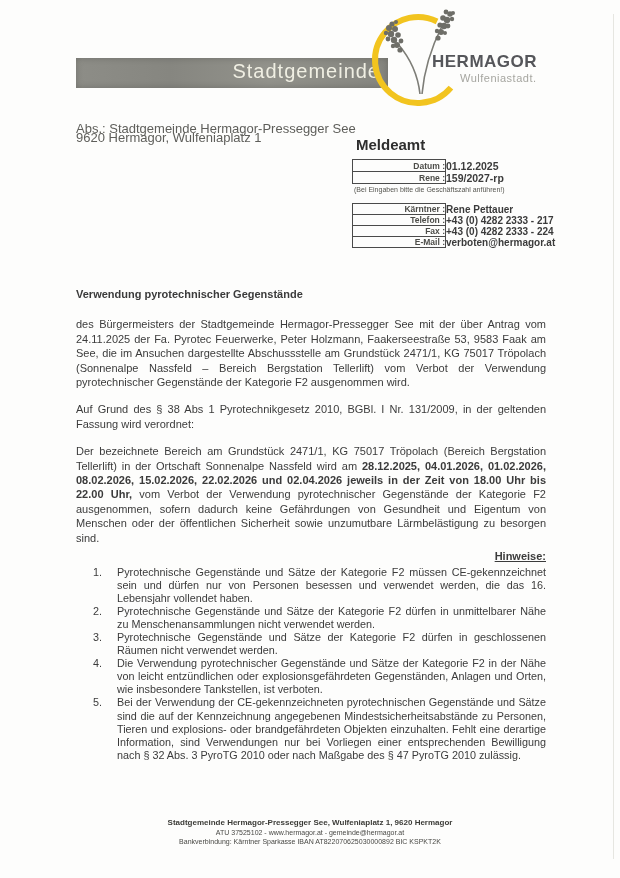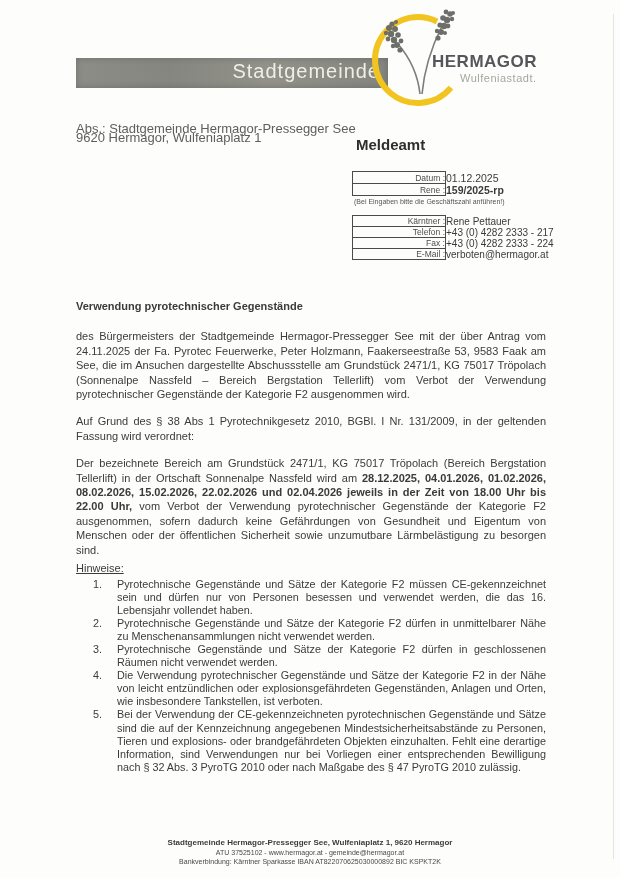--- a/index.html
+++ b/index.html
@@ -26,48 +26,48 @@
   .logo-title { position:absolute; left:66px; top:48px; font-size:17px; font-weight:bold;
                 color:var(--logo_dark,#55565a); letter-spacing:.5px; }
   .logo-sub   { position:absolute; left:69px; top:68px; font-size:11px;
                 color:var(--logo_sub,#a6a6a0); letter-spacing:.5px;margin-left:25px; }
 
   
   .sender { position:absolute; left:76px; top:124px; font-size:13px; line-height:9px; color:#5e5e5a; }
 
   
   .office { position:absolute; left:352px; top:136px; width:240px; }
-  .office-title { font-size:15px; font-weight:bold; color:#2e2e2e; margin:0 0 18px 4px; }
+  .office-title { font-size:15px; font-weight:bold; color:#2e2e2e; margin:0 0 6px 4px; }
   table.fields { border-collapse:collapse; }
-  table.fields td { padding:0; vertical-align:bottom; }
+  table.fields td { padding:0; vertical-align:bottom;font-weight:bold; }
   td.lbl { border:1px solid #4a4a4a; width:92px; text-align:right; font-size:8.5px;
            color:#4d4d49; padding:1.5px 5px 1.5px 2px; }
   td.val { font-size:10.5px; padding:1px 0 1px 9px; white-space:nowrap; }
   td.val.bold { font-weight:bold; }
   .office-note { font-size:7px; color:#55554f; margin:2px 0 10px 2px; }
   table.contacts td.lbl { font-size:8.5px; }
   table.contacts td.val { font-size:10px; }
 
   
   .main { position:absolute; left:76px; top:283px; width:470px; font-size:11px;
           line-height:14.4px; text-align:justify; color:var(--ink,#3b3b3b); }
-  .subject { font-weight:bold; text-align:left; margin:16px 0 16px 0; }
+  .subject { font-weight:bold; text-align:left; margin:4px 0 16px 0; }
   .doc-title { text-align:center; font-weight:bold; font-size:16.5px; letter-spacing:2px;
                margin:0 0 18px 0; color:#2f2f2f; }
   .main p { margin:0 0 13px 0; }
   .main p.order { margin-bottom:4px; }
   .bold { font-weight:bold; }
-  .hints-heading { font-weight:normal; text-decoration:underline; text-align:left; margin:0 0 2px 0; }
+  .hints-heading { font-weight:bold; text-decoration:underline; text-align:right; margin:0 0 2px 0; }
   .hint-row { display:flex; line-height:13.1px; font-size:10.8px; }
   .hint-num { flex:0 0 41px; box-sizing:border-box; padding-left:17px; text-align:left; }
   .hint-text { flex:1; text-align:justify; }
 
   
   .footer { position:absolute; left:0; right:0; top:818px; text-align:center;
-            font-size:7px; line-height:9.5px; color:#494945;margin-top:20px; }
+            font-size:7px; line-height:9.5px; color:#494945; }
   .footer .f1 { font-weight:bold; font-size:8px; color:#3c3c38; }
 </style>
 </head>
 <body>
 
 <div class="page">
 
   <div class="scan-line"></div>
 
   <div class="banner">
@@ -120,21 +120,21 @@
   <div class="office">
     <div class="office-title">Meldeamt</div>
     <table class="fields">
       <tbody>
           <tr>
         <td class="lbl">Datum :</td>
         <td class="val">01.12.2025</td>
       </tr>
       <tr>
         <td class="lbl">Rene :</td>
-        <td class="val bold">159/2025-rp</td>
+        <td class="val bold">159/2027-rp</td>
       </tr>
     </tbody>
       </table>
     <div class="office-note">(Bei Eingaben bitte die Geschäftszahl anführen!)</div>
     <table class="fields contacts">
       <tbody>
           <tr>
         <td class="lbl">Kärntner :</td>
         <td class="val">Rene Pettauer</td>
       </tr>

